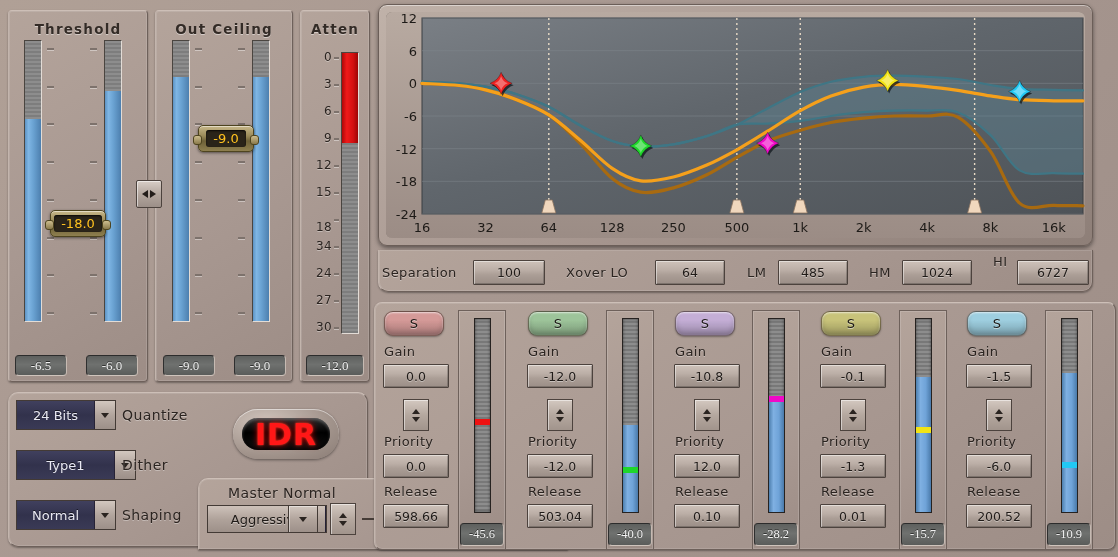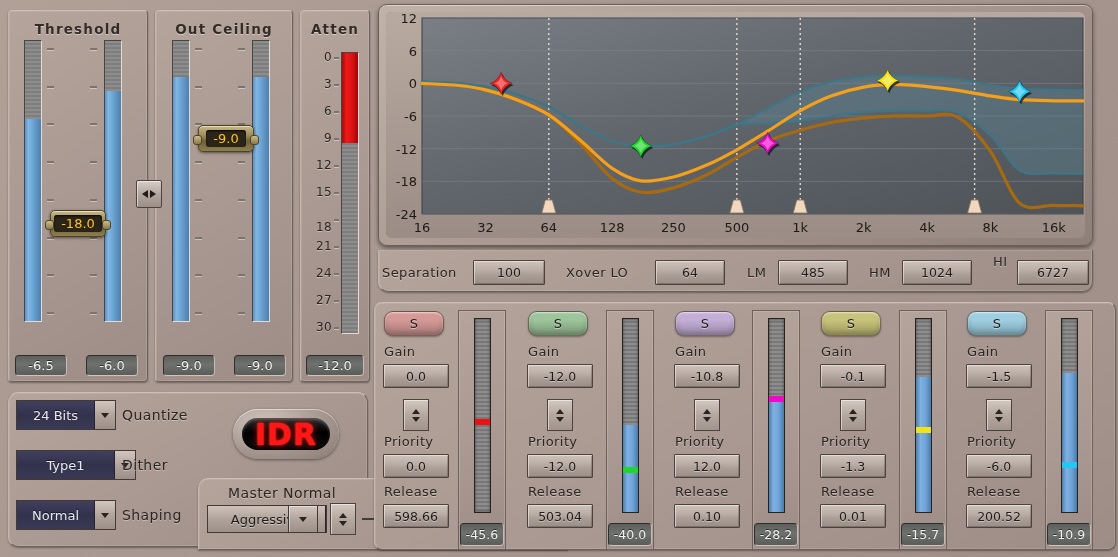--- a/index.html
+++ b/index.html
@@ -35,20 +35,21 @@
 
   
   .readout {
     background: linear-gradient(180deg,#5e605e,#6f716f 45%,#5a5c5a);
     border:1px solid #3a3a3a; border-top-color:#2c2c2c; border-left-color:#2f2f2f;
     border-bottom-color:#cfc4bc; border-right-color:#c6bab2;
     color:#f2f2f2; font-size:13px; text-align:center;
     display:flex; align-items:center; justify-content:center;
     text-shadow:0 -1px 0 rgba(0,0,0,.6);
     border-radius:4px;
+    font-family:Liberation Serif, serif;
   }
 
   
   .btnfield {
     background: linear-gradient(180deg,#cec2ba 0%,#bbaea6 40%,#ab9e96 60%,#9b8e87 100%);
     border:1px solid #4c423d;
     color:#201b18; font-size:12.5px;
     display:flex; align-items:center; justify-content:center;
     text-shadow:0 1px 0 rgba(255,255,255,.4);
     box-shadow: inset 1px 1px 0 rgba(255,255,255,.45), inset -1px -1px 0 rgba(0,0,0,.2);
@@ -360,21 +361,21 @@
       <div class="lbl" style="position: absolute; left: 306px; top: 104px; width: 26px; text-align: right; font-size: 12px;">6</div>
       <div class="tick" style="left: 334px; top: 111px; width: 5px;"></div>
       <div class="lbl" style="position: absolute; left: 306px; top: 131px; width: 26px; text-align: right; font-size: 12px;">9</div>
       <div class="tick" style="left: 334px; top: 138px; width: 5px;"></div>
       <div class="lbl" style="position: absolute; left: 306px; top: 158px; width: 26px; text-align: right; font-size: 12px;">12</div>
       <div class="tick" style="left: 334px; top: 165px; width: 5px;"></div>
       <div class="lbl" style="position: absolute; left: 306px; top: 185px; width: 26px; text-align: right; font-size: 12px;">15</div>
       <div class="tick" style="left: 334px; top: 192px; width: 5px;"></div>
       <div class="lbl" style="position: absolute; left: 306px; top: 212px; width: 26px; text-align: right; font-size: 12px; margin-top: 8px;">18</div>
       <div class="tick" style="left: 334px; top: 219px; width: 5px;"></div>
-      <div class="lbl" style="position: absolute; left: 306px; top: 239px; width: 26px; text-align: right; font-size: 12px;">21</div>
+      <div class="lbl" style="position: absolute; left: 306px; top: 239px; width: 26px; text-align: right; font-size: 12px;">34</div>
       <div class="tick" style="left: 334px; top: 246px; width: 5px;"></div>
       <div class="lbl" style="position: absolute; left: 306px; top: 266px; width: 26px; text-align: right; font-size: 12px;">24</div>
       <div class="tick" style="left: 334px; top: 273px; width: 5px;"></div>
       <div class="lbl" style="position: absolute; left: 306px; top: 293px; width: 26px; text-align: right; font-size: 12px;">27</div>
       <div class="tick" style="left: 334px; top: 300px; width: 5px;"></div>
       <div class="lbl" style="position: absolute; left: 306px; top: 320px; width: 26px; text-align: right; font-size: 12px;">30</div>
       <div class="tick" style="left: 334px; top: 327px; width: 5px;"></div>
       <div class="vtrack" style="left: 341px; top: 52px; width: 18px; height: 282px;">
         <div style="position: absolute; left: 0px; right: 0px; top: 0px; height: 32%; background: linear-gradient(90deg, rgb(176, 7, 7), rgb(239, 26, 26) 30%, rgb(210, 16, 16) 70%, rgb(157, 5, 5));"></div>
       </div>

